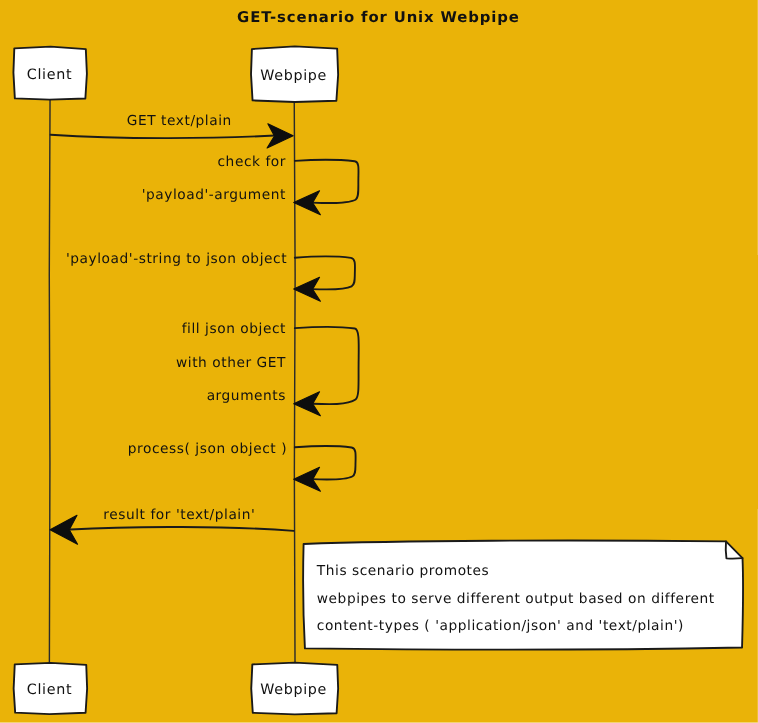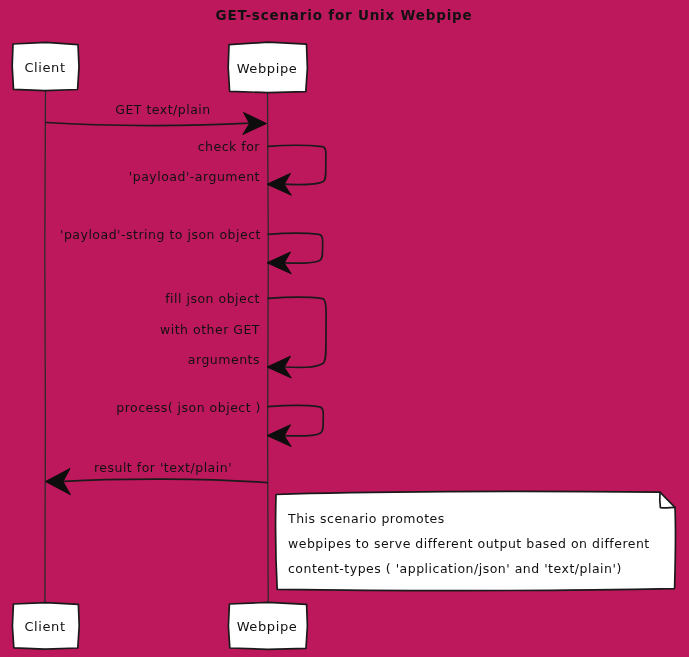--- a/index.html
+++ b/index.html
@@ -10,21 +10,21 @@
   body {
     width: 689px;
     height: 657px;
     overflow: hidden;
     font-family: "DejaVu Sans", sans-serif;
   }
   #diagram-root {
     position: relative;
     width: 689px;
     height: 657px;
-    background: #be185d;
+    background: #eab308;
   }
   svg#sequence-diagram {
     display: block;
     width: 689px;
     height: 657px;
   }
   .stroke {
     fill: none;
     stroke: #1a1a1a;
     stroke-width: 1.7;

